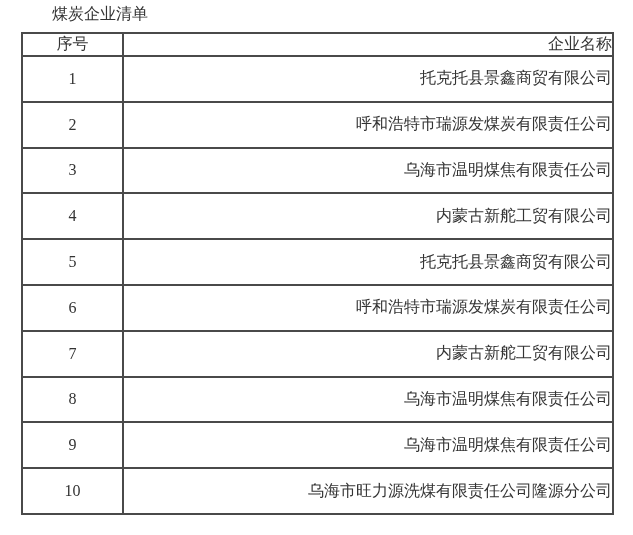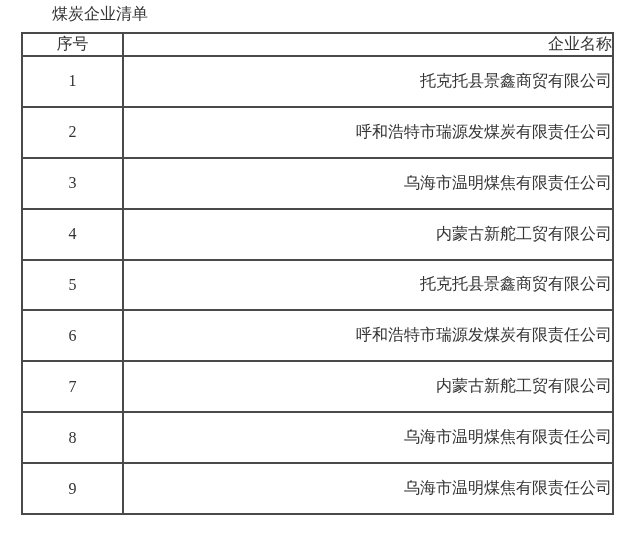--- a/index.html
+++ b/index.html
@@ -99,16 +99,20 @@
           <td class="col-name">内蒙古新舵工贸有限公司</td>
         </tr>
         <tr>
           <td class="col-index">8</td>
           <td class="col-name">乌海市温明煤焦有限责任公司</td>
         </tr>
         <tr>
           <td class="col-index">9</td>
           <td class="col-name">乌海市温明煤焦有限责任公司</td>
         </tr>
+        <tr>
+          <td class="col-index">10</td>
+          <td class="col-name">乌海市旺力源洗煤有限责任公司隆源分公司</td>
+        </tr>
       </tbody>
   </table>
 
 </div>
 
 </body></html>

